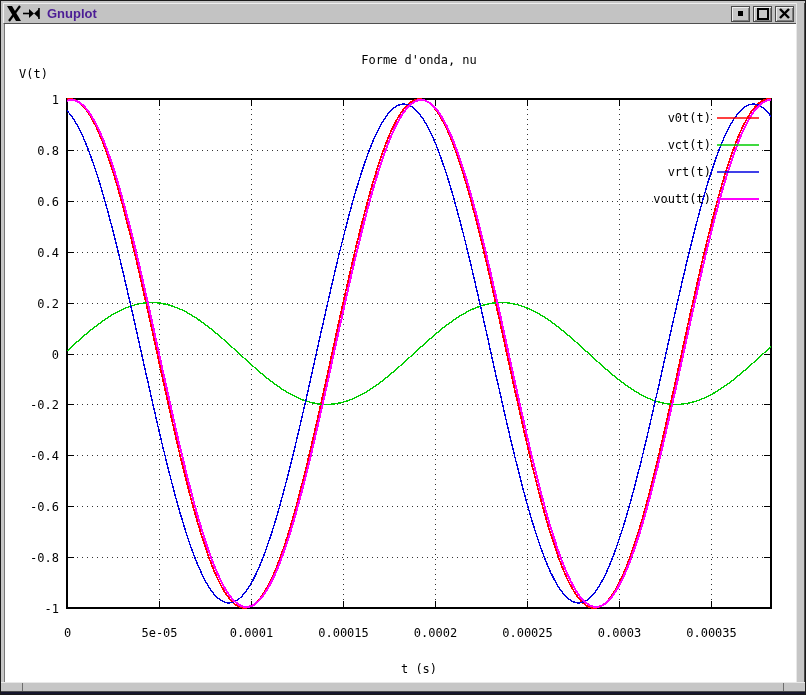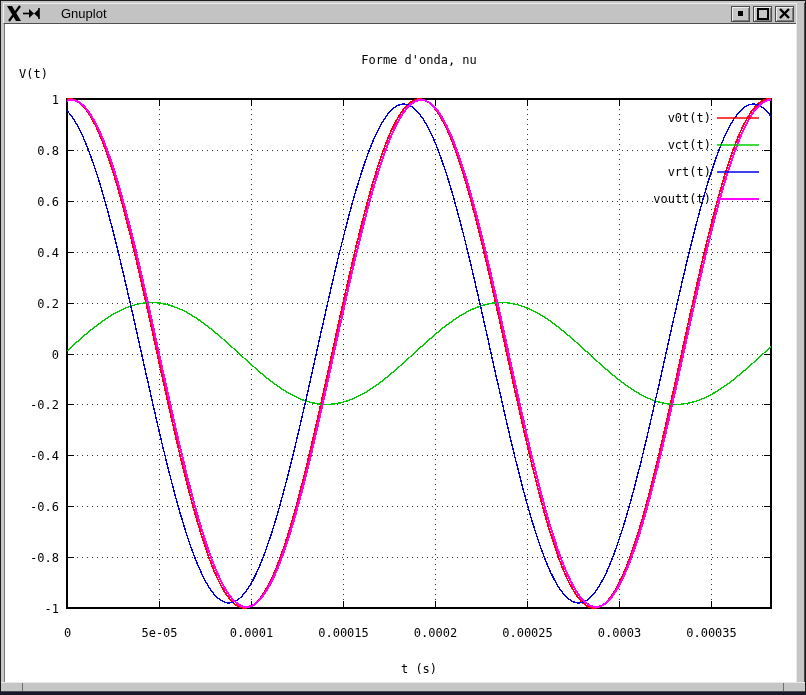--- a/index.html
+++ b/index.html
@@ -10,22 +10,22 @@
   }
   .titlebar{
     position:absolute;left:2px;right:7px;top:2px;height:19px;
     background:#c3c3c3;
     border-top:1px solid #efefef;border-left:1px solid #efefef;
     border-bottom:1px solid #4f4f4f;border-right:1px solid #8a8a8a;
     display:flex;align-items:center;
   }
   .tb-icons{display:flex;align-items:center;margin-left:2px;}
   .window-title{
-    font-family:"Liberation Sans",sans-serif;font-weight:normal;font-size:13px;
-    color:#000000;margin-left:20px;flex:1;
+    font-family:"Liberation Sans",sans-serif;font-weight:bold;font-size:13px;
+    color:#4c1d95;margin-left:6px;flex:1;
     white-space:nowrap;overflow:hidden;
   }
   .tb-buttons{display:flex;gap:3px;margin-right:3px;}
   .tb-btn{
     width:17px;height:14px;background:#c6c6c6;
     border:1px solid #4a4a4a;
     box-shadow:inset 1px 1px 0 #efefef, inset -1px -1px 0 #7e7e7e;
     display:flex;align-items:center;justify-content:center;cursor:pointer;
   }
   .ico-min{width:5px;height:5px;background:#000;}

